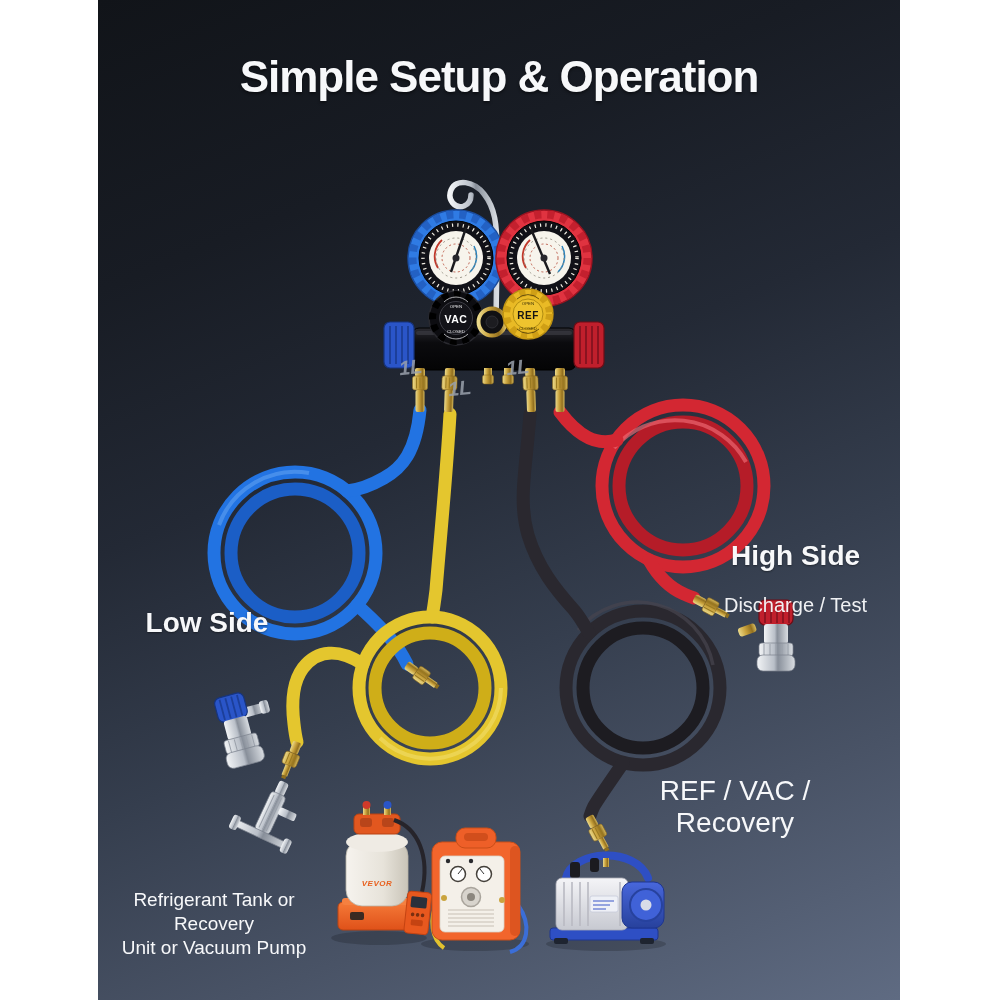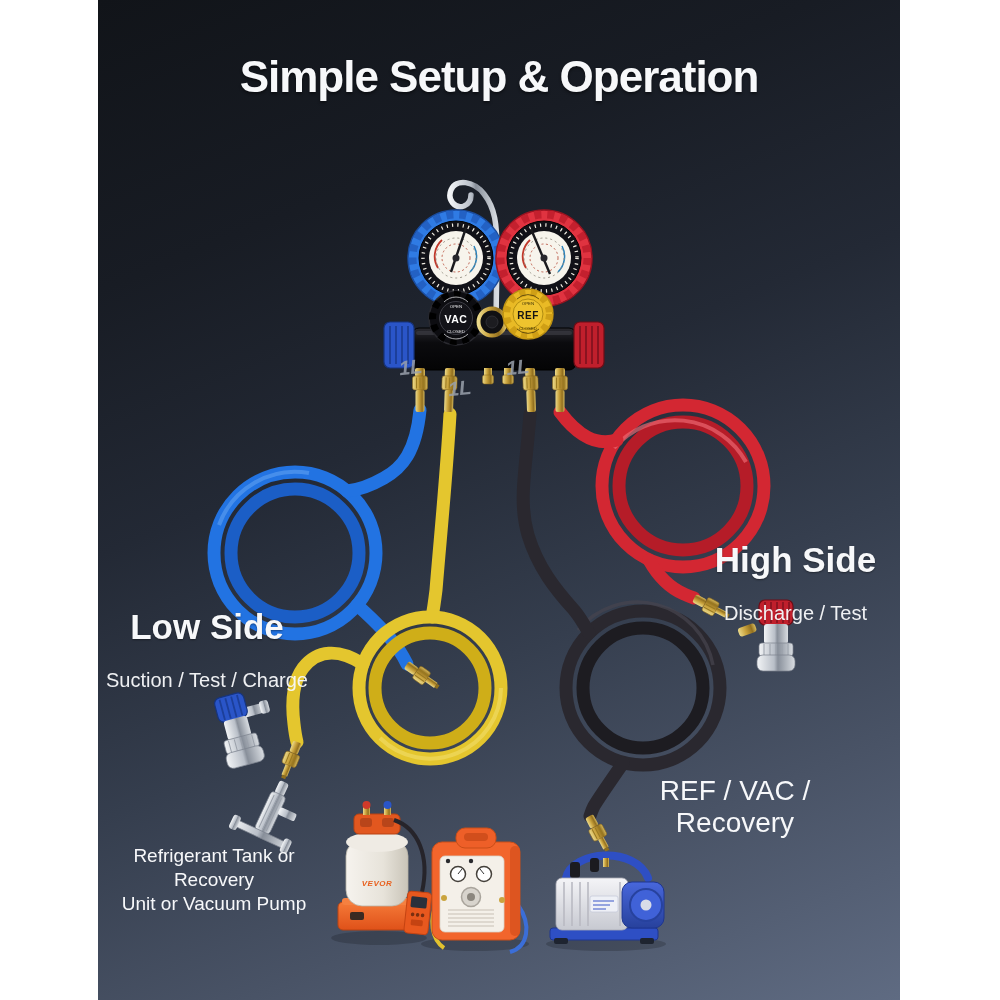--- a/index.html
+++ b/index.html
@@ -12,26 +12,26 @@
     position:absolute;left:98px;top:0;width:802px;height:1000px;
     background:linear-gradient(158deg,#111419 0%,#181c24 22%,#232935 42%,#353e4e 62%,#495366 80%,#5f6b82 100%);
   }
   .lbl{position:absolute;color:#f7f8fa;text-align:center;}
   .title{
     left:98px;width:802px;top:52px;
     font-size:44px;font-weight:700;letter-spacing:-1px;
     text-shadow:0 2px 3px rgba(0,0,0,.45);
     text-align:center;
   }
-  .lbl .h{font-size:35px;font-weight:700;text-shadow:0 1px 2px rgba(0,0,0,.4);}
+  .lbl .h{font-size:28px;font-weight:700;text-shadow:0 1px 2px rgba(0,0,0,.4);}
   .lbl .s{font-size:20px;font-weight:400;margin-top:22px;opacity:.96;}
   .low-side{left:82px;top:607px;width:250px;}
   .high-side{left:678px;top:540px;width:235px;}
   .ref-note{left:615px;top:775px;width:240px;font-size:28px;}
-  .bottom-note{left:98px;top:844px;width:232px;font-size:19px;line-height:24px;}
+  .bottom-note{left:98px;top:888px;width:232px;font-size:19px;line-height:24px;}
   .tag{
     position:absolute;color:#99a0ab;font-size:20px;font-weight:600;
     font-style:italic;transform:rotate(-6deg);opacity:.85;
   }
   .tag1{left:399px;top:356px;}
   .tag2{left:448px;top:377px;}
   .tag3{left:506px;top:356px;}
   svg{position:absolute;left:98px;top:0;}
 </style>
 </head>
@@ -300,21 +300,20 @@
     <circle cx="548" cy="905" r="5.5" fill="#d8dce8"></circle>
     <rect x="492" y="896" width="28" height="16" rx="2" fill="#eef0f6" stroke="#c6cadb" stroke-width="0.8"></rect>
     <path d="M495 901 H516 M495 905 H512 M495 909 H508" stroke="#3b57c8" stroke-width="1.2"></path>
   </g>
 </svg>
 
 <div class="lbl title">Simple Setup &amp; Operation</div>
 
 <div class="lbl low-side">
   <div class="h">Low Side</div>
-  <div class="s">Suction / Test / Charge</div>
 </div>
 
 <div class="lbl high-side">
   <div class="h">High Side</div>
   <div class="s">Discharge / Test</div>
 </div>
 
 <div class="lbl ref-note">REF / VAC / Recovery</div>
 
 <div class="lbl bottom-note">

